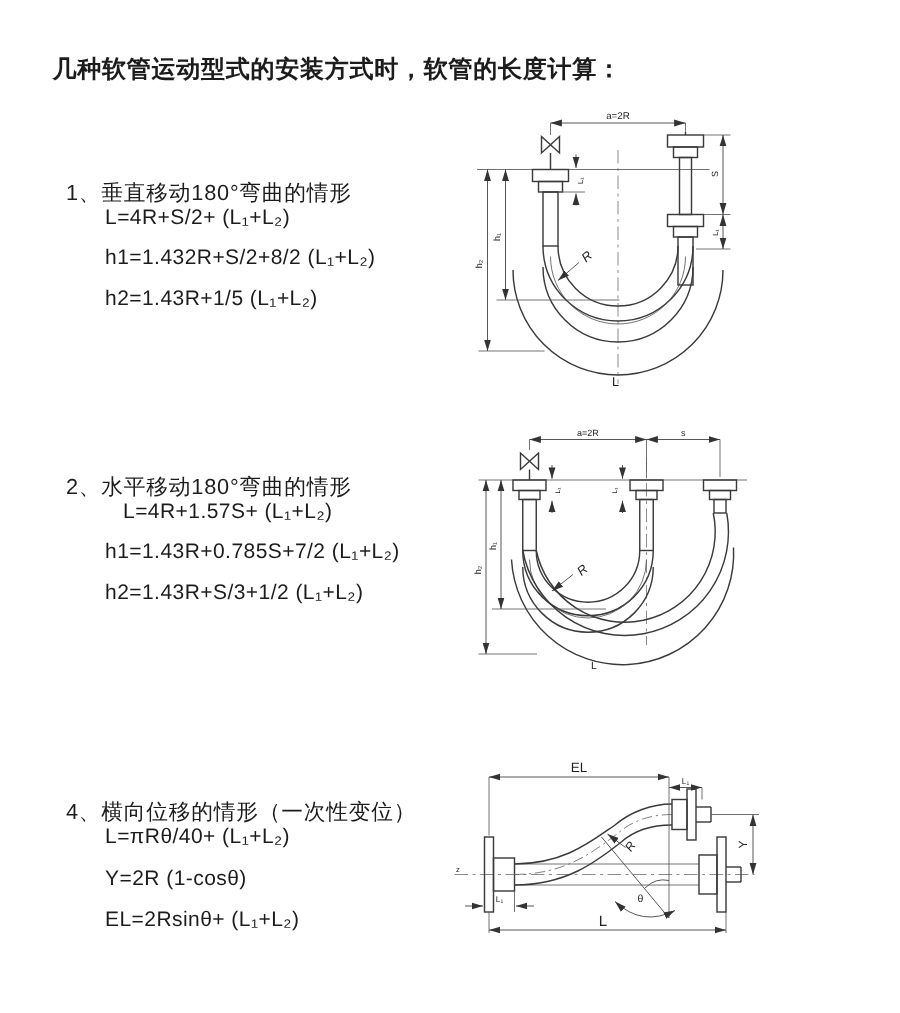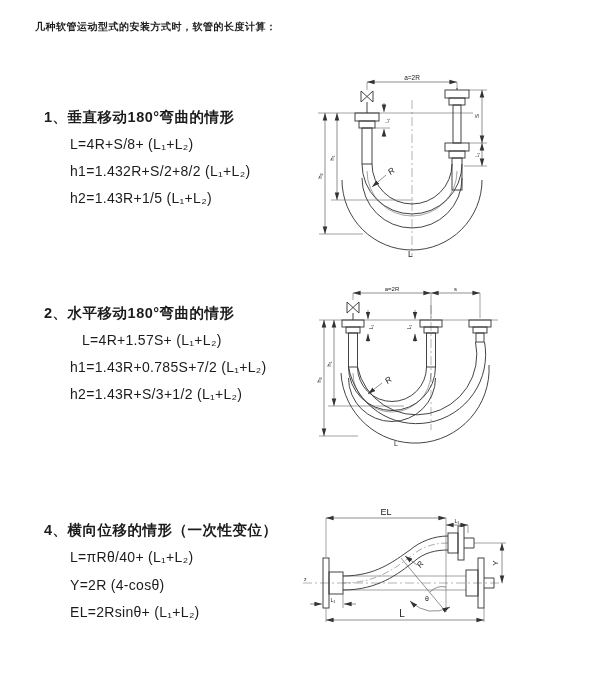--- a/index.html
+++ b/index.html
@@ -1,50 +1,50 @@
 <!DOCTYPE html>
 <html><head>
 <meta charset="utf-8">
 <style>
   html,body{margin:0;padding:0;}
   body{
     width:600px;height:675px;position:relative;background:#ffffff;
     font-family:"Liberation Sans","DejaVu Sans",sans-serif;color:#1c1c1c;
     overflow:hidden;
   }
-  .page-title{position:absolute;left:35px;top:20px;font-size:10px;font-weight:700;letter-spacing:.5px;}
-  .sec-heading{position:absolute;font-size:14.5px;font-weight:700;letter-spacing:.5px;}
+  .page-title{position:absolute;left:35px;top:36px;font-size:16px;font-weight:700;letter-spacing:.5px;}
+  .sec-heading{position:absolute;font-size:14.5px;font-weight:400;letter-spacing:.5px;margin-top:11px;}
   .formula{position:absolute;font-size:14px;font-weight:400;letter-spacing:.3px;}
   svg{position:absolute;overflow:visible;}
   svg text{fill:#222;font-family:"Liberation Sans","DejaVu Sans",sans-serif;}
   .thin{stroke:#555;stroke-width:.55;fill:none;}
   .med{stroke:#3a3a3a;stroke-width:.95;fill:none;}
   .dim{stroke:#444;stroke-width:.6;fill:none;}
   .cl{stroke:#666;stroke-width:.5;fill:none;stroke-dasharray:9 3 2 3;}
   .cl2{stroke:#666;stroke-width:.55;fill:none;stroke-dasharray:7 2.5 1.5 2.5;}
   .it{font-style:italic;}
 </style>
 </head>
 <body>
 
 <div class="page-title">几种软管运动型式的安装方式时，软管的长度计算：</div>
 
 <div class="sec-heading" style="left:44px;top:108px">1、垂直移动180°弯曲的情形</div>
-<div class="formula" style="left:70px;top:136px">L=4R+S/8+ (L₁+L₂)</div>
+<div class="formula" style="left:70px;top:136px">L=4R+S/2+ (L₁+L₂)</div>
 <div class="formula" style="left:70px;top:163px">h1=1.432R+S/2+8/2 (L₁+L₂)</div>
 <div class="formula" style="left:70px;top:190px">h2=1.43R+1/5 (L₁+L₂)</div>
 
 <div class="sec-heading" style="left:44px;top:304px">2、水平移动180°弯曲的情形</div>
 <div class="formula" style="left:82px;top:332px">L=4R+1.57S+ (L₁+L₂)</div>
 <div class="formula" style="left:70px;top:359px">h1=1.43R+0.785S+7/2 (L₁+L₂)</div>
 <div class="formula" style="left:70px;top:386px">h2=1.43R+S/3+1/2 (L₁+L₂)</div>
 
 <div class="sec-heading" style="left:44px;top:521px">4、横向位移的情形（一次性变位）</div>
 <div class="formula" style="left:70px;top:549px">L=πRθ/40+ (L₁+L₂)</div>
-<div class="formula" style="left:70px;top:577px">Y=2R (4-cosθ)</div>
+<div class="formula" style="left:70px;top:577px">Y=2R (1-cosθ)</div>
 <div class="formula" style="left:70px;top:604px">EL=2Rsinθ+ (L₁+L₂)</div>
 
 <svg style="left:315px;top:68px" width="270" height="195" viewBox="0 0 270 195">
   <defs>
     <marker id="ae" markerWidth="9" markerHeight="6" refX="7.6" refY="3" orient="auto" markerUnits="userSpaceOnUse">
       <path d="M0,0.7 L7.6,3 L0,5.3 Z" fill="#333"></path>
     </marker>
     <marker id="as" markerWidth="9" markerHeight="6" refX="7.6" refY="3" orient="auto-start-reverse" markerUnits="userSpaceOnUse">
       <path d="M0,0.7 L7.6,3 L0,5.3 Z" fill="#333"></path>
     </marker>

